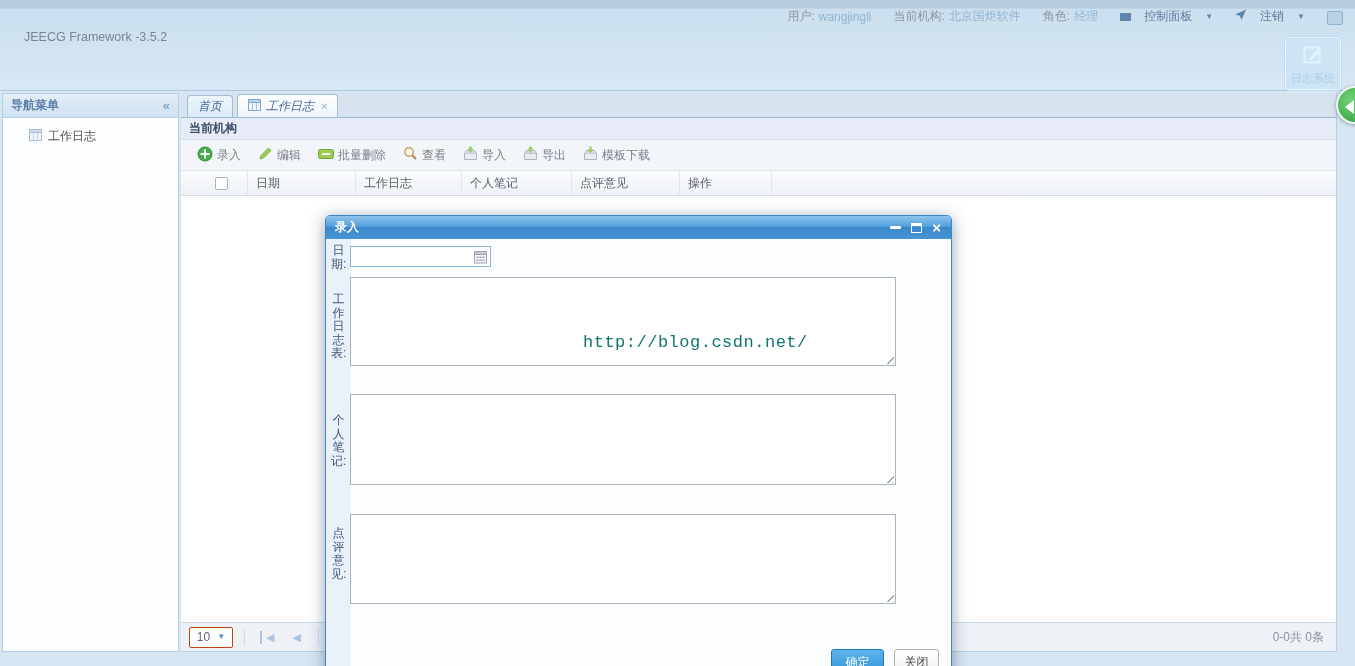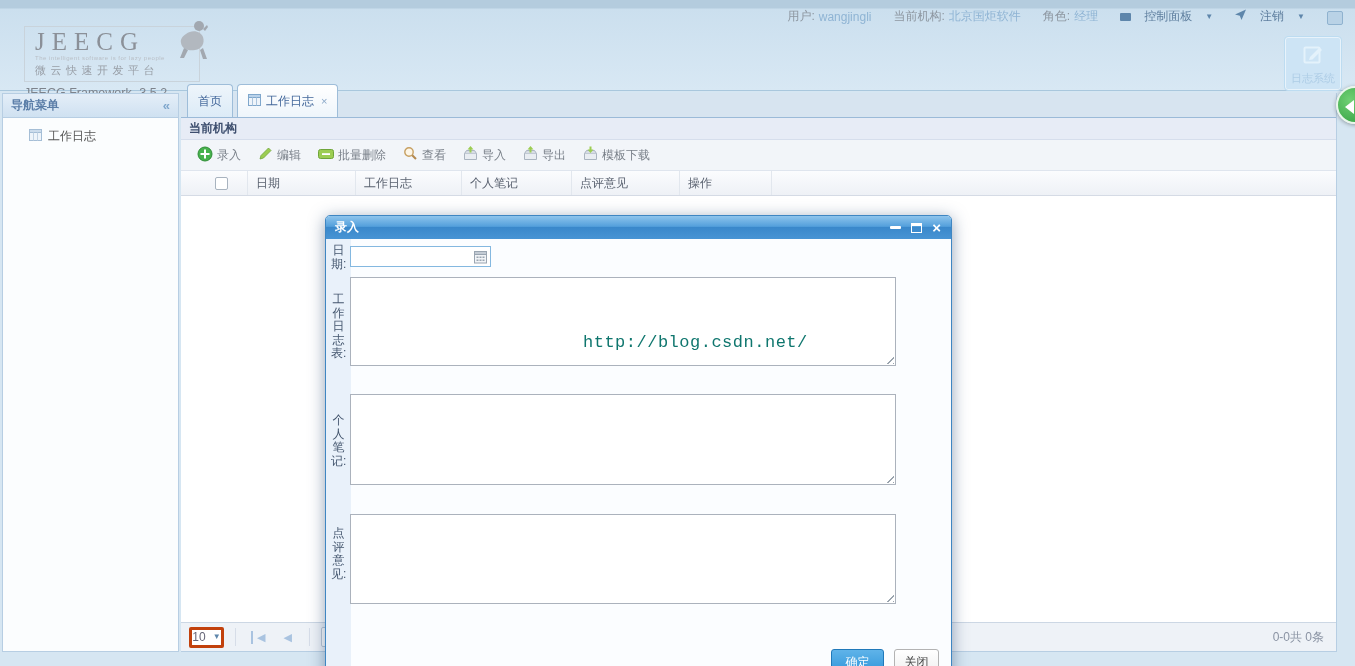--- a/index.html
+++ b/index.html
@@ -41,44 +41,44 @@
     padding:0 8px; color:#5b7ea8; font-weight:bold; }
   .collapse { color:#7ea6cc; font-size:13px; cursor:pointer; }
   .sidebar-item { margin-top:10px; padding-left:26px; display:flex; align-items:center; gap:6px; color:#555; cursor:pointer; }
 
   
   .main { position:absolute; left:181px; top:93px; width:1156px; height:559px;
     background:#fff; border-right:1px solid #b7cee3; border-bottom:1px solid #b7cee3;
     display:flex; flex-direction:column; }
   .tabbar { height:25px; background:#d7e4f0; border-bottom:1px solid #9bbad8;
     display:flex; align-items:flex-end; padding-left:6px; gap:4px; flex:0 0 auto; }
-  .tab { height:22px; padding:16px 10px; border:1px solid #9ebdd9; border-bottom:none;
+  .tab { height:22px; padding:10px 10px; border:1px solid #9ebdd9; border-bottom:none;
     border-radius:4px 4px 0 0; background:linear-gradient(#eef5fb,#dcebf7);
-    display:flex; align-items:center; gap:5px; color:#44689b; cursor:pointer; }
+    display:flex; align-items:center; gap:5px; color:#44689b; cursor:pointer;font-style:italic; }
   .tab.active { height:23px; background:linear-gradient(#ffffff,#eef5fb); }
   .tab-close { font-size:11px; color:#8aa9c9; margin-left:2px; cursor:pointer; }
 
   .panel-title { height:22px; flex:0 0 auto; background:#e7ecf6; border-bottom:1px solid #d6deec;
     color:#3d4e6e; font-weight:bold; line-height:21px; padding-left:8px; }
 
   .toolbar { height:31px; flex:0 0 auto; background:#f2f5f9; border-bottom:1px solid #dfe5ee;
     display:flex; align-items:center; gap:17px; padding-left:16px; color:#787f88; }
   .tb-btn { display:flex; align-items:center; gap:4px; cursor:pointer; }
 
   .grid-header { height:25px; flex:0 0 auto; background:linear-gradient(#fbfcfe,#eef1f6);
     border-bottom:1px solid #d5dbe5; display:flex; padding-left:15px; color:#5a6270; }
   .gh-cell { border-right:1px solid #e2e7ee; display:flex; align-items:center; padding-left:8px; }
   .gh-sel { width:52px; justify-content:center; padding-left:0; }
   .checkbox { width:13px; height:13px; border:1px solid #a8b3bf; background:#fff; border-radius:2px; }
   .gh-c1{width:108px}.gh-c2{width:106px}.gh-c3{width:110px}.gh-c4{width:108px}.gh-c5{width:92px}
   .grid-body { flex:1 1 auto; background:#fff; }
 
   .pagination { height:29px; flex:0 0 auto; background:#eef2f7; border-top:1px solid #ccd7e4;
     display:flex; align-items:center; padding:0 8px; gap:6px; color:#8a93a3; }
-  .pg-size { width:35px; height:21px; border:3px solid #c2410c; background:#fff; border-radius:2px;
+  .pg-size { width:44px; height:21px; border:1px solid #c2410c; background:#fff; border-radius:2px;
     display:flex; align-items:center; justify-content:center; gap:7px; color:#667; cursor:pointer; }
   .pg-sep { width:1px; height:18px; background:#d6dde8; margin:0 5px; }
   .pg-btn { color:#a9c3e0; font-size:11px; padding:0 6px; cursor:pointer; }
   .pg-first { border-left:2px solid #a9c3e0; padding-left:4px; margin-left:4px; }
   .pg-page { width:22px; height:20px; border:1px solid #bcc8d6; background:#fff; border-radius:2px;
     text-align:center; line-height:20px; color:#556; }
   .pg-summary { margin-left:auto; padding-right:4px; }
 
   
   .fab { position:absolute; left:1336px; top:86px; width:38px; height:38px; border-radius:50%;
@@ -129,35 +129,20 @@
     text-align:center; line-height:24px; cursor:pointer; }
 </style>
 </head>
 <body>
 
 <div id="app">
 
   <div class="header">
 
     <div class="logo-wrap">
-      <div class="logo-box">
-        <div class="logo-title">JEECG</div>
-        <div class="logo-tagline">The intelligent software is for lazy people</div>
-        <div class="logo-subtitle">微云快速开发平台</div>
-        <span class="mascot">
-          <svg width="34" height="42" viewBox="0 0 34 42">
-              <g fill="#a2a8b0">
-                <circle cx="22" cy="7" r="5"></circle>
-                <path d="M26 10l4-4 1 2-3 4z"></path>
-                <path d="M9 15c6-5 15-3 17 3s-1 12-8 13-13-1-14-7c-.7-4 1-6 5-9z" fill="#b2b8bf"></path>
-                <path d="M7 29l-4 10h4l4-8zM23 31l3 9h4l-4-11z"></path>
-              </g>
-            </svg>
-        </span>
-      </div>
       <div class="logo-framework">JEECG Framework -3.5.2</div>
     </div>
 
     <div class="userbar">
       <span class="ub-group">
         <span>用户:</span>
         <span class="ub-value">wangjingli</span>
       </span>
       <span class="ub-group">
         <span>当前机构:</span>

